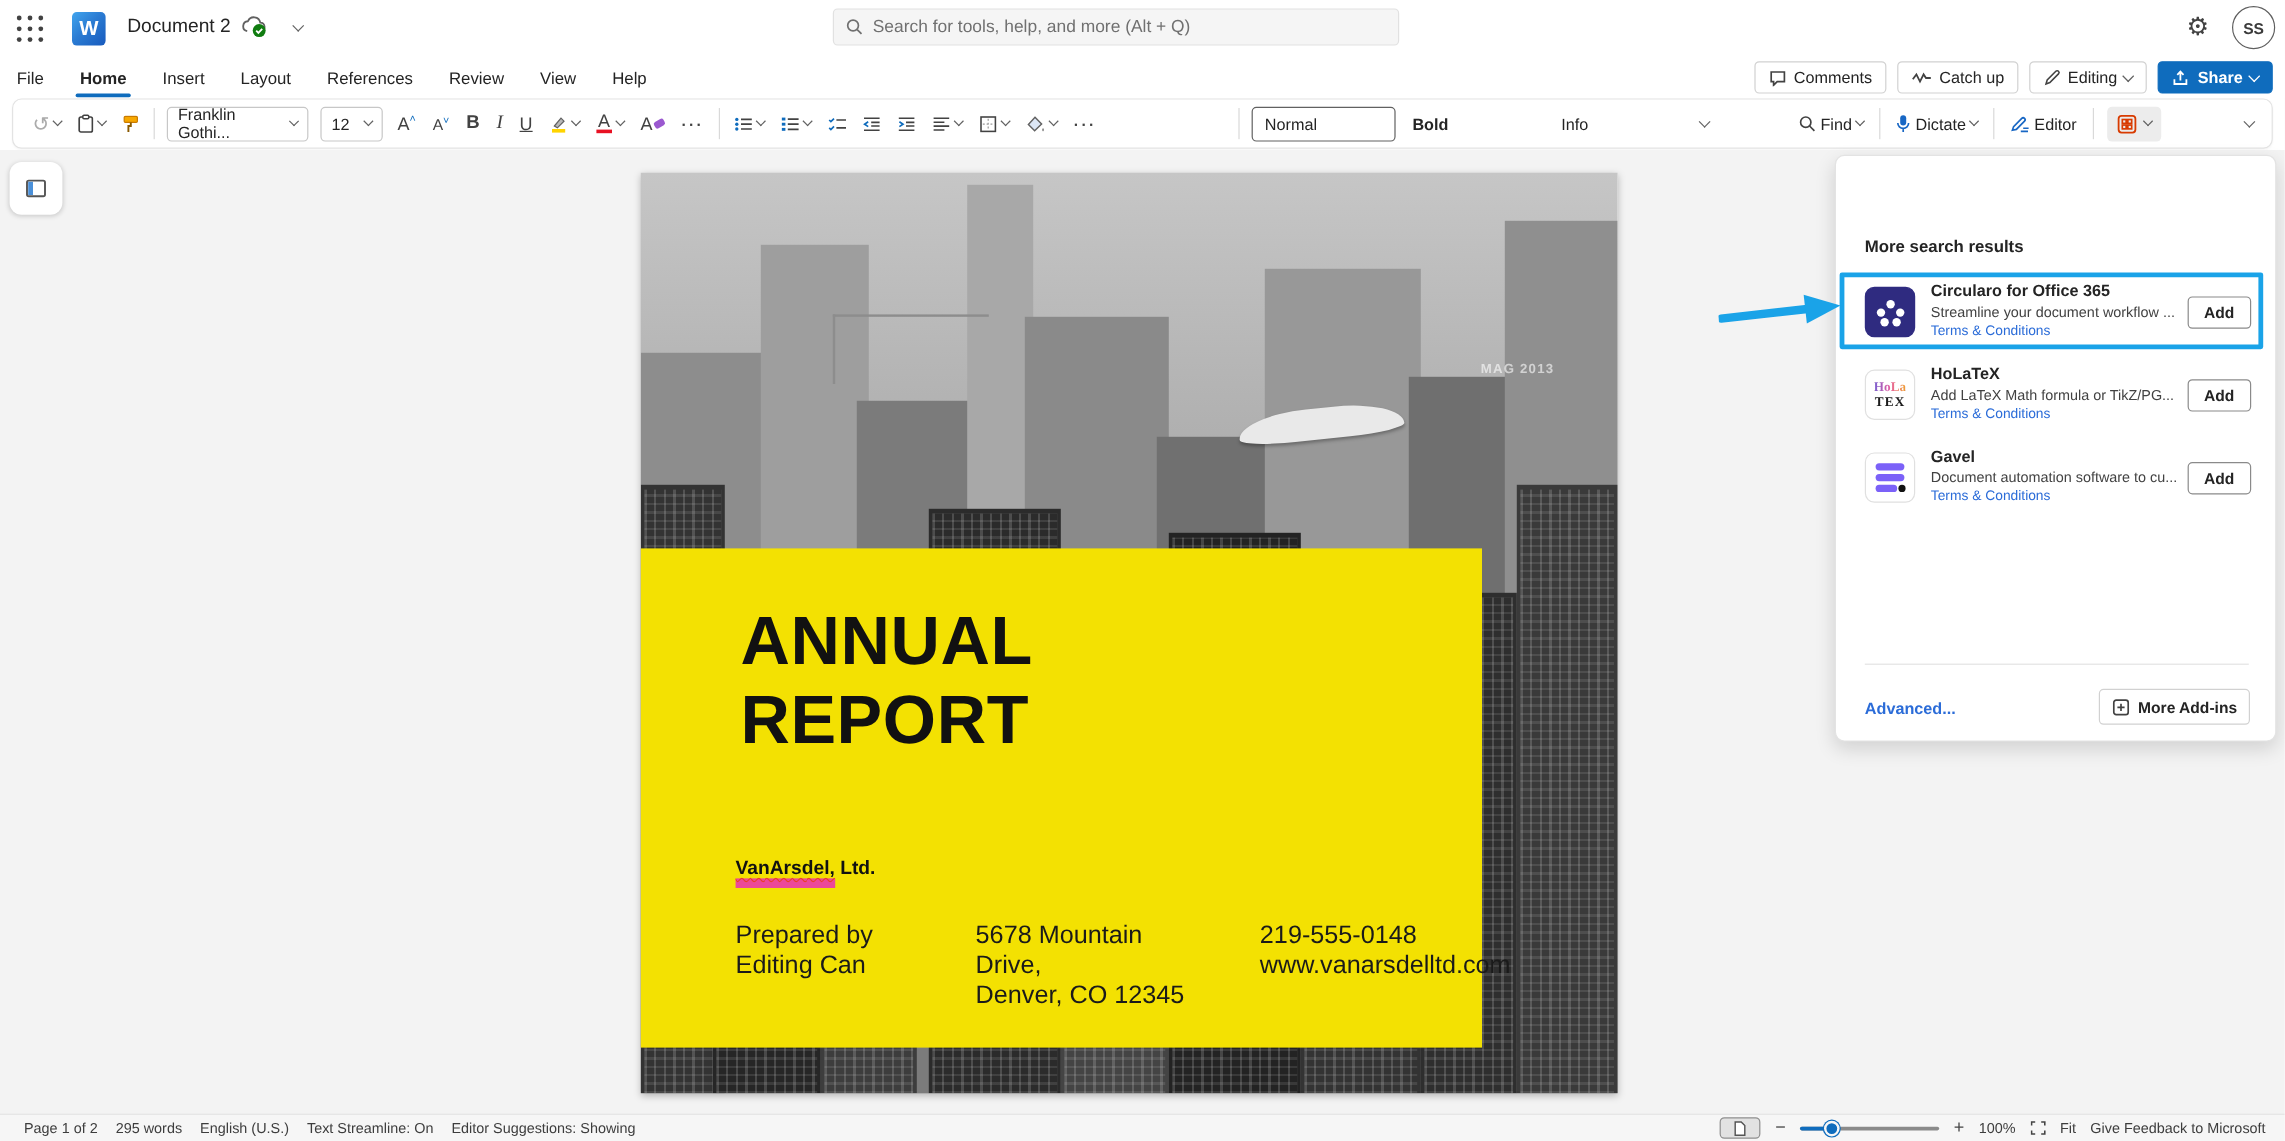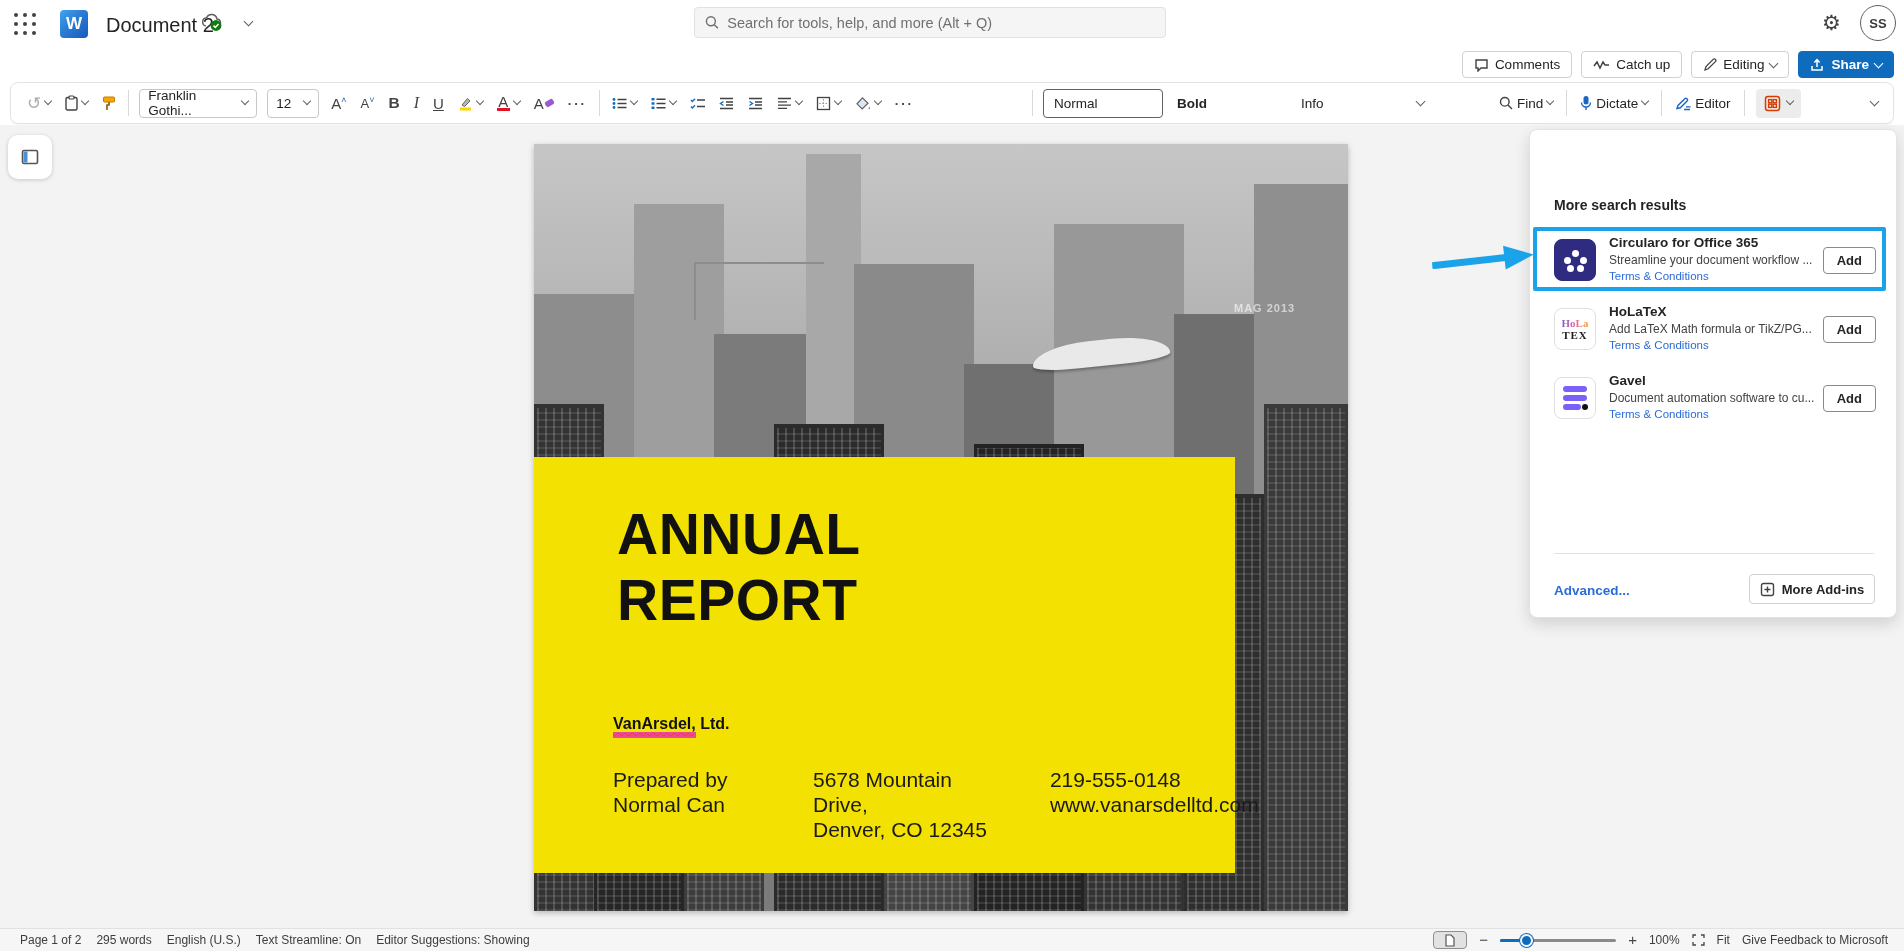--- a/index.html
+++ b/index.html
@@ -11,21 +11,21 @@
   .chev{display:inline-block;width:7px;height:7px;border-right:1.6px solid #616161;border-bottom:1.6px solid #616161;transform:rotate(45deg);margin-top:-4px;}
   .chev.small{width:6px;height:6px;}
   .vdiv{width:1px;height:26px;background:#d9d9d9;}
   svg{display:block;}
 
   
   .topbar{position:absolute;left:0;top:0;width:1904px;height:48px;background:#fff;display:flex;align-items:center;}
   .waffle{position:absolute;left:12px;top:11px;width:26px;height:26px;display:grid;grid-template-columns:repeat(3,1fr);place-items:center;cursor:pointer;}
   .waffle i{width:4px;height:4px;border-radius:50%;background:#424242;}
   .wlogo{position:absolute;left:60px;top:10px;width:28px;height:28px;border-radius:4px;background:linear-gradient(135deg,#41a5ee 0%,#2b7cd3 45%,#185abd 100%);color:#fff;font-weight:700;font-size:17px;display:flex;align-items:center;justify-content:center;}
-  .doctitle{position:absolute;left:106px;top:14px;font-size:20px;color:#242424;}
+  .doctitle{position:absolute;left:106px;top:14px;font-size:16px;color:#242424;}
   .cloudsave{position:absolute;left:200px;top:12px;}
   .title-chev{position:absolute;left:245px;top:22px;}
   .topsearch{position:absolute;left:694px;top:7px;width:472px;height:31px;background:#f5f5f5;border:1px solid #e1e1e1;border-radius:4px;display:flex;align-items:center;padding:0 10px;gap:8px;}
   .topsearch input{border:none;outline:none;background:transparent;font-family:"Liberation Sans",sans-serif;font-size:14.5px;color:#424242;width:100%;}
   .topsearch input::placeholder{color:#707070;}
   .gear{position:absolute;left:1822px;top:8px;font-size:21px;color:#424242;cursor:pointer;line-height:30px;}
   .avatar{position:absolute;left:1860px;top:5px;width:36px;height:36px;border-radius:50%;background:#fff;border:1.5px solid #5f5f5f;color:#3b3b3b;font-size:13px;font-weight:700;display:flex;align-items:center;justify-content:center;cursor:pointer;}
 
   
   .menubar{position:absolute;left:0;top:48px;width:1904px;height:34px;background:#fff;}
@@ -64,21 +64,21 @@
   .bld.dark::after{content:"";position:absolute;inset:4px 3px 0 3px;background:
     repeating-linear-gradient(90deg,rgba(255,255,255,.16) 0 2px,transparent 2px 8px),
     repeating-linear-gradient(0deg,rgba(255,255,255,.10) 0 2px,transparent 2px 7px);}
   .canopy{position:absolute;left:498px;top:196px;width:138px;height:26px;background:#e9e9e9;border-radius:50% 50% 40% 40%/90% 90% 30% 30%;transform:rotate(-6deg);box-shadow:0 2px 3px rgba(0,0,0,.3);}
   .crane-h{position:absolute;left:160px;top:118px;width:130px;height:2px;background:#8d8d8d;}
   .crane-v{position:absolute;left:160px;top:118px;width:2px;height:58px;background:#8d8d8d;}
   .watermark{position:absolute;left:700px;top:158px;font-size:11px;font-weight:700;color:rgba(255,255,255,.6);letter-spacing:1px;}
   .yellow{position:absolute;left:534px;top:457px;width:701px;height:416px;background:#f3e102;cursor:text;}
   .bigtitle{position:absolute;left:83px;top:44px;font-size:57px;line-height:66px;font-weight:700;color:#111;letter-spacing:.5px;}
   .company{position:absolute;left:79px;top:258px;font-size:16px;font-weight:700;color:#111;}
-  .company .c1{border-bottom:6px solid #ec4899;text-decoration:underline wavy #e8402a 1px;text-underline-offset:3px;}
+  .company .c1{border-bottom:8px solid #ec4899;text-decoration:underline wavy #e8402a 1px;text-underline-offset:3px;}
   .doc-cols{position:absolute;left:79px;top:310px;display:flex;gap:60px;font-size:21px;color:#1a1a1a;line-height:25px;}
   .doc-cols .col{min-width:140px;}
 
   
   .panel{position:absolute;left:1529px;top:129px;width:368px;height:489px;background:#fff;border:1px solid #e3e3e3;border-radius:8px;box-shadow:0 6px 16px rgba(0,0,0,.14);}
   .aisearch{position:absolute;left:24px;top:13px;width:320px;height:31px;border:1px solid #8a8a8a;border-radius:4px;display:flex;align-items:center;padding:0 9px;gap:8px;font-size:14px;color:#242424;cursor:text;}
   .aisearch::after{content:"";position:absolute;left:50%;bottom:-1px;transform:translateX(-50%);width:62px;height:3px;border-radius:2px;background:#0f6cbd;}
   .caret{width:1px;height:16px;background:#111;animation:blink 1s steps(1) infinite;}
   @keyframes blink{50%{opacity:0;}}
   .ais-x{margin-left:auto;color:#616161;font-size:14px;cursor:pointer;}
@@ -151,20 +151,30 @@
           <circle cx="6.2" cy="6.2" r="4.7" fill="none" stroke="#707070" stroke-width="1.5"></circle>
           <path d="M9.8 9.8 L13.6 13.6" stroke="#707070" stroke-width="1.5"></path>
         </svg>
       <input placeholder="Search for tools, help, and more (Alt + Q)" style="">
     </div>
     <div class="gear">⚙</div>
     <div class="avatar">SS</div>
   </div>
 
   <div class="menubar">
+    <div class="menu-items">
+      <span class="menu-item">File</span>
+      <span class="menu-item active">Home</span>
+      <span class="menu-item">Insert</span>
+      <span class="menu-item">Layout</span>
+      <span class="menu-item">References</span>
+      <span class="menu-item">Review</span>
+      <span class="menu-item">View</span>
+      <span class="menu-item">Help</span>
+    </div>
     <div class="menu-right">
       <div class="mbtn">
         <svg width="15" height="14" viewBox="0 0 15 14">
             <path d="M2 2 h11 v8 h-6l-3 3 v-3 h-2z" fill="none" stroke="#424242" stroke-width="1.4"></path>
           </svg>
         <span>Comments</span>
       </div>
       <div class="mbtn">
         <svg width="17" height="12" viewBox="0 0 17 12">
             <path d="M1 7 l3-4 l3 6 l3-6 l2 3 h4" fill="none" stroke="#424242" stroke-width="1.5"></path>
@@ -401,21 +411,21 @@
 
   <div class="yellow">
     <div class="bigtitle">
       <div>ANNUAL</div>
       <div>REPORT</div>
     </div>
     <div class="company"><span class="c1">VanArsdel,</span><span> Ltd.</span></div>
     <div class="doc-cols">
       <div class="col">
         <div>Prepared by</div>
-        <div>Normal Can</div>
+        <div>Editing Can</div>
       </div>
       <div class="col">
         <div>5678 Mountain Drive,</div>
         <div>Denver, CO 12345</div>
       </div>
       <div class="col">
         <div>219-555-0148</div>
         <div>www.vanarsdelltd.com</div>
       </div>
     </div>

